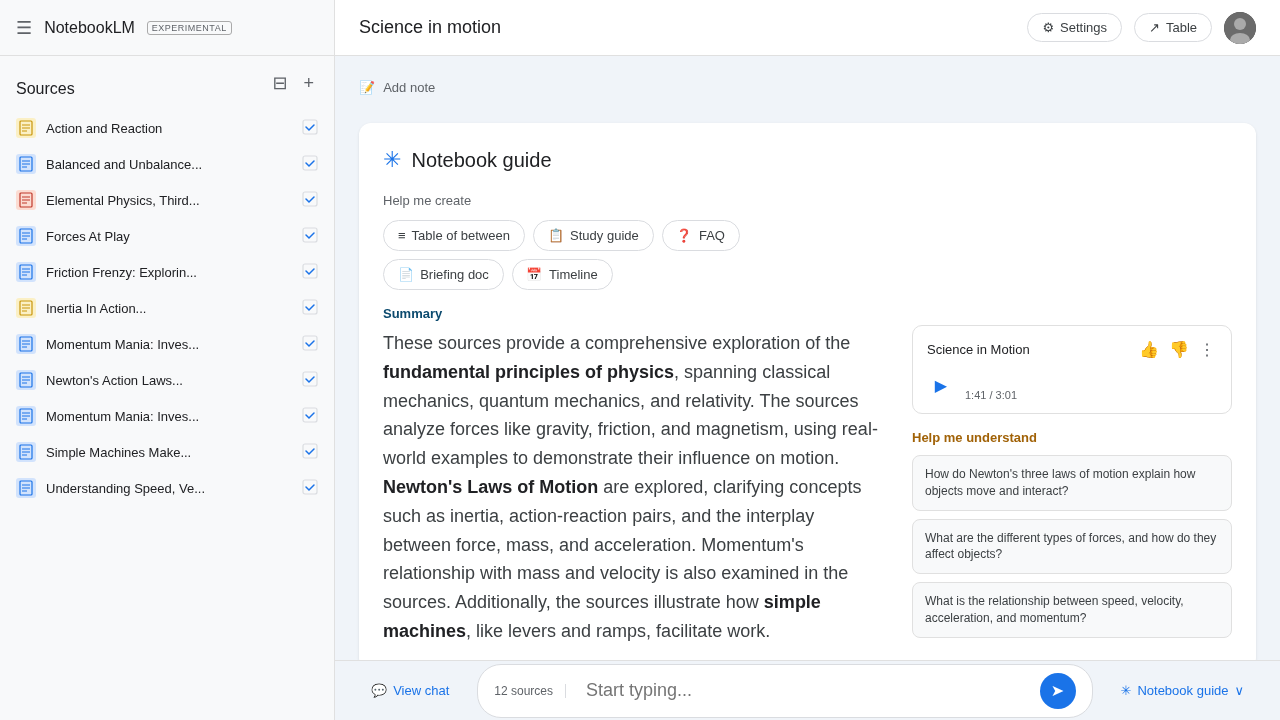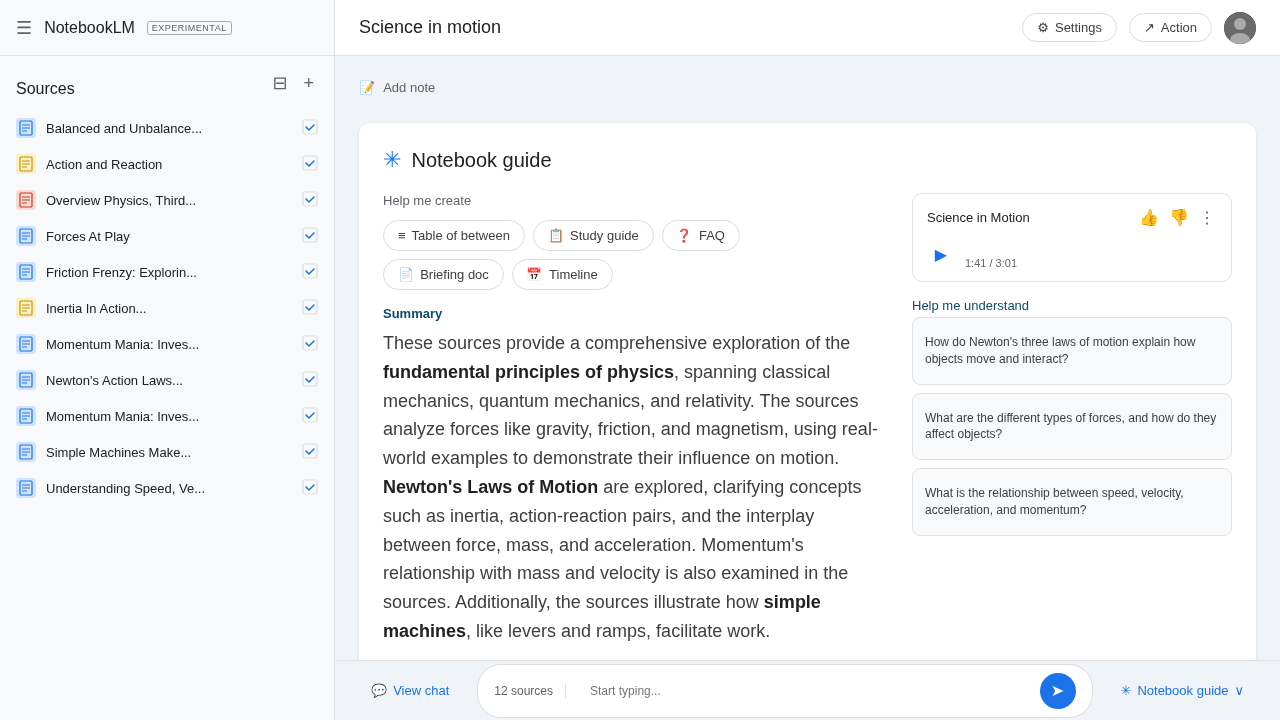--- a/index.html
+++ b/index.html
@@ -42,21 +42,21 @@
 
     
     #add-note-bar { display: flex; align-items: center; gap: 8px; padding: 8px 0; color: #5f6368; font-size: 13px; cursor: pointer; }
 
     
     #notebook-guide { background: white; border-radius: 12px; padding: 24px; box-shadow: 0 1px 3px rgba(0,0,0,0.1); margin-top: 8px; }
     .guide-header { display: flex; align-items: center; gap: 10px; margin-bottom: 20px; }
     .snowflake-icon { color: #1a73e8; font-size: 22px; }
     .guide-title { font-size: 20px; font-weight: 500; color: #202124; }
 
-    .guide-body { display: flex; gap: 32px; }
+    .guide-body { display: flex; gap: 32px; align-items: flex-end; }
     .guide-left { flex: 1; }
     .guide-right { width: 320px; flex-shrink: 0; }
 
     .help-create-label { font-size: 13px; color: #5f6368; margin-bottom: 12px; }
     .btn-group { display: flex; flex-wrap: wrap; gap: 8px; margin-bottom: 8px; }
     .action-chip { display: flex; align-items: center; gap: 6px; padding: 7px 14px; border: 1px solid #dadce0; border-radius: 20px; background: white; cursor: pointer; font-size: 13px; color: #3c4043; }
     .chip-icon { font-size: 13px; }
 
     
     .summary-label { font-size: 13px; font-weight: 600; color: #0c4a6e; margin: 16px 0 8px 0; }
@@ -70,29 +70,29 @@
     .audio-card-title { font-size: 13px; font-weight: 500; color: #202124; }
     .audio-card-actions { display: flex; align-items: center; gap: 6px; }
     .audio-action-btn { background: none; border: none; cursor: pointer; color: #5f6368; font-size: 16px; padding: 2px; }
     .audio-controls { display: flex; align-items: center; gap: 10px; }
     .play-btn { width: 28px; height: 28px; border-radius: 50%; background: none; border: none; cursor: pointer; color: #1a73e8; font-size: 16px; display: flex; align-items: center; justify-content: center; }
     .progress-bar-container { flex: 1; height: 4px; background: #e0e0e0; border-radius: 2px; position: relative; }
     .progress-bar-fill { height: 100%; background: #1a73e8; border-radius: 2px; width: 58%; }
     .time-label { font-size: 11px; color: #5f6368; margin-top: 14px; }
 
     
-    .understand-label { font-size: 13px; font-weight: 400; color: #0c4a6e; margin-bottom: 4px; }
-    .question-chip { background: #f8f9fa; border: 1px solid #e0e0e0; border-radius: 8px; padding: 16px 12px; margin-bottom: 8px; font-size: 12px; color: #3c4043; cursor: pointer; line-height: 1.4; }
+    .understand-label { font-size: 13px; font-weight: 700; color: #a16207; margin-bottom: 10px; }
+    .question-chip { background: #f8f9fa; border: 1px solid #e0e0e0; border-radius: 8px; padding: 10px 12px; margin-bottom: 8px; font-size: 12px; color: #3c4043; cursor: pointer; line-height: 1.4; }
 
     
     #bottom-bar { height: 60px; background: #f0f4f9; display: flex; align-items: center; padding: 0 24px; gap: 16px; border-top: 1px solid #e0e0e0; }
     .view-chat-btn { display: flex; align-items: center; gap: 6px; font-size: 13px; color: #1a73e8; cursor: pointer; background: none; border: none; padding: 8px 12px; }
-    .chat-input-wrapper { flex: 1; display: flex; align-items: center; background: white; border-radius: 24px; border: 1px solid #dadce0; padding: 8px 16px; gap: 24px; }
+    .chat-input-wrapper { flex: 1; display: flex; align-items: center; background: white; border-radius: 24px; border: 1px solid #dadce0; padding: 8px 16px; gap: 12px; }
     .sources-badge { font-size: 12px; color: #5f6368; white-space: nowrap; border-right: 1px solid #dadce0; padding-right: 12px; }
-    .chat-input { flex: 1; border: none; outline: none; font-size: 12px; color: #3c4043; background: transparent; }
+    .chat-input { flex: 1; border: none; outline: none; font-size: 18px; color: #3c4043; background: transparent; margin-left: 8px; }
     .send-btn { width: 36px; height: 36px; border-radius: 50%; background: #1a73e8; border: none; cursor: pointer; color: white; display: flex; align-items: center; justify-content: center; font-size: 16px; flex-shrink: 0; }
 
     .notebook-guide-btn { display: flex; align-items: center; gap: 6px; font-size: 13px; color: #1a73e8; cursor: pointer; background: none; border: none; padding: 8px 12px; white-space: nowrap; }
 
     
     #sources-list::-webkit-scrollbar { width: 6px; }
     #sources-list::-webkit-scrollbar-thumb { background: #dadce0; border-radius: 3px; }
     #content::-webkit-scrollbar { width: 6px; }
     #content::-webkit-scrollbar-thumb { background: #dadce0; border-radius: 3px; }
   </style>
@@ -113,59 +113,59 @@
         <span>⊟</span>
       </button>
       <button class="icon-btn">
         <span>+</span>
       </button>
     </div>
   </div>
 
   <div id="sources-list">
       <div class="source-item">
-        <div class="source-icon blue">
-          <svg width="14" height="16" viewBox="0 0 14 16" fill="none">
-      <rect x="1" y="1" width="12" height="14" rx="1" fill="none" stroke="#1a73e8" stroke-width="1.2"></rect>
-      <line x1="3" y1="5" x2="11" y2="5" stroke="#1a73e8" stroke-width="1"></line>
-      <line x1="3" y1="8" x2="11" y2="8" stroke="#1a73e8" stroke-width="1"></line>
-      <line x1="3" y1="11" x2="8" y2="11" stroke="#1a73e8" stroke-width="1"></line>
-    </svg>
-        </div>
-        <span class="source-name">Balanced and Unbalance...</span>
-        <span class="source-check"><svg width="16" height="16" viewBox="0 0 16 16">
-            <rect x="1" y="1" width="14" height="14" rx="2" fill="none" stroke="#dadce0" stroke-width="1.2"></rect>
-            <path d="M4 8l3 3 5-5" stroke="#1a73e8" stroke-width="1.5" fill="none" stroke-linecap="round"></path>
-          </svg></span>
-      </div>
-      <div class="source-item">
         <div class="source-icon yellow">
           <svg width="14" height="16" viewBox="0 0 14 16" fill="none">
       <rect x="1" y="1" width="12" height="14" rx="1" fill="none" stroke="#c8950a" stroke-width="1.2"></rect>
       <line x1="3" y1="5" x2="11" y2="5" stroke="#c8950a" stroke-width="1"></line>
       <line x1="3" y1="8" x2="11" y2="8" stroke="#c8950a" stroke-width="1"></line>
       <line x1="3" y1="11" x2="8" y2="11" stroke="#c8950a" stroke-width="1"></line>
     </svg>
         </div>
         <span class="source-name">Action and Reaction</span>
         <span class="source-check"><svg width="16" height="16" viewBox="0 0 16 16">
             <rect x="1" y="1" width="14" height="14" rx="2" fill="none" stroke="#dadce0" stroke-width="1.2"></rect>
             <path d="M4 8l3 3 5-5" stroke="#1a73e8" stroke-width="1.5" fill="none" stroke-linecap="round"></path>
           </svg></span>
       </div>
       <div class="source-item">
+        <div class="source-icon blue">
+          <svg width="14" height="16" viewBox="0 0 14 16" fill="none">
+      <rect x="1" y="1" width="12" height="14" rx="1" fill="none" stroke="#1a73e8" stroke-width="1.2"></rect>
+      <line x1="3" y1="5" x2="11" y2="5" stroke="#1a73e8" stroke-width="1"></line>
+      <line x1="3" y1="8" x2="11" y2="8" stroke="#1a73e8" stroke-width="1"></line>
+      <line x1="3" y1="11" x2="8" y2="11" stroke="#1a73e8" stroke-width="1"></line>
+    </svg>
+        </div>
+        <span class="source-name">Balanced and Unbalance...</span>
+        <span class="source-check"><svg width="16" height="16" viewBox="0 0 16 16">
+            <rect x="1" y="1" width="14" height="14" rx="2" fill="none" stroke="#dadce0" stroke-width="1.2"></rect>
+            <path d="M4 8l3 3 5-5" stroke="#1a73e8" stroke-width="1.5" fill="none" stroke-linecap="round"></path>
+          </svg></span>
+      </div>
+      <div class="source-item">
         <div class="source-icon red">
           <svg width="14" height="16" viewBox="0 0 14 16" fill="none">
       <rect x="1" y="1" width="12" height="14" rx="1" fill="none" stroke="#c0392b" stroke-width="1.2"></rect>
       <line x1="3" y1="5" x2="11" y2="5" stroke="#c0392b" stroke-width="1"></line>
       <line x1="3" y1="8" x2="11" y2="8" stroke="#c0392b" stroke-width="1"></line>
       <line x1="3" y1="11" x2="8" y2="11" stroke="#c0392b" stroke-width="1"></line>
     </svg>
         </div>
-        <span class="source-name">Overview Physics, Third...</span>
+        <span class="source-name">Elemental Physics, Third...</span>
         <span class="source-check"><svg width="16" height="16" viewBox="0 0 16 16">
             <rect x="1" y="1" width="14" height="14" rx="2" fill="none" stroke="#dadce0" stroke-width="1.2"></rect>
             <path d="M4 8l3 3 5-5" stroke="#1a73e8" stroke-width="1.5" fill="none" stroke-linecap="round"></path>
           </svg></span>
       </div>
       <div class="source-item">
         <div class="source-icon blue">
           <svg width="14" height="16" viewBox="0 0 14 16" fill="none">
       <rect x="1" y="1" width="12" height="14" rx="1" fill="none" stroke="#1a73e8" stroke-width="1.2"></rect>
       <line x1="3" y1="5" x2="11" y2="5" stroke="#1a73e8" stroke-width="1"></line>
@@ -290,21 +290,21 @@
 <div id="main">
   <div id="header">
     <span class="notebook-title">Science in motion</span>
     <div class="header-actions">
       <button class="settings-btn">
         <span>⚙</span>
         <span>Settings</span>
       </button>
       <button class="share-btn">
         <span>↗</span>
-        <span>Action</span>
+        <span>Table</span>
       </button>
       <div class="avatar">
         <svg width="32" height="32" viewBox="0 0 32 32">
             <circle cx="16" cy="16" r="16" fill="#6b6b6b"></circle>
             <circle cx="16" cy="12" r="6" fill="#aaa"></circle>
             <ellipse cx="16" cy="28" rx="10" ry="7" fill="#aaa"></ellipse>
           </svg>
       </div>
     </div>
   </div>

